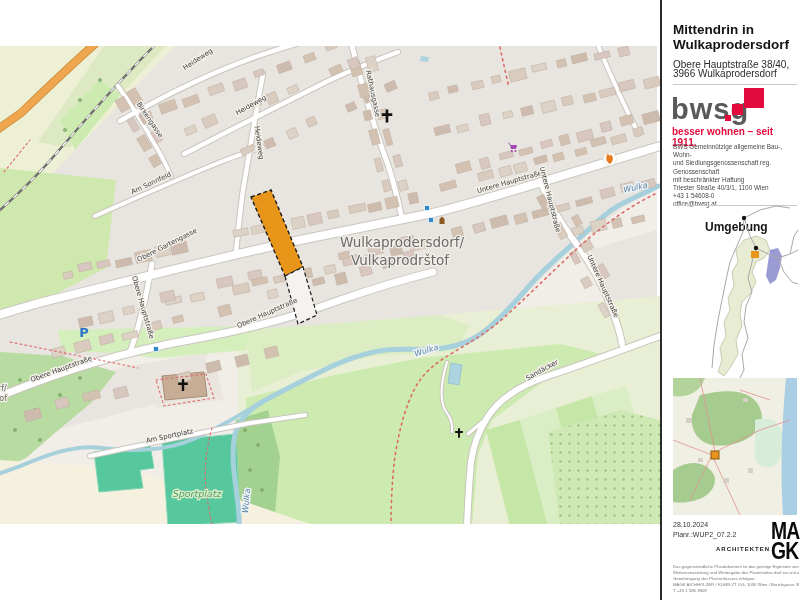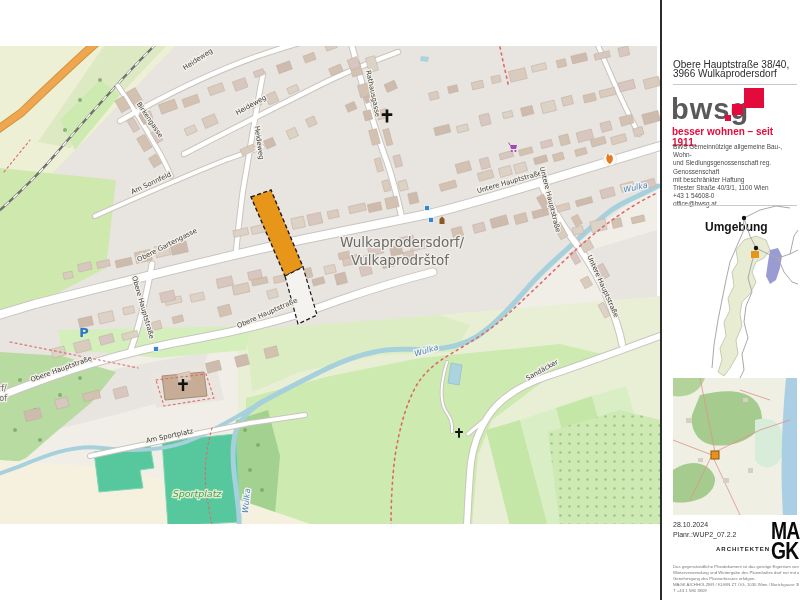--- a/index.html
+++ b/index.html
@@ -387,20 +387,24 @@
         <text x="-22" y="401" text-anchor="middle" font-size="8" fill="#6b6b6b" paint-order="stroke" stroke="#f1eee8" stroke-width="2.6" transform="rotate(0 -22 401)">Vulkaprodrštof</text>
         <text x="197" y="497" text-anchor="middle" font-size="9.5" fill="#4a9e68" paint-order="stroke" stroke="#ddeec8" stroke-width="2.6" transform="rotate(0 197 497)" font-style="italic">Sportplatz</text>
       </g>
 
     <rect x="0" y="0" width="660" height="46" fill="#ffffff"></rect>
     <rect x="0" y="524" width="660" height="76" fill="#ffffff"></rect>
   </svg>
 
   <div class="divider-v"></div>
 
+  <div class="title">
+    <span>Mittendrin in</span><br>
+    <span>Wulkaprodersdorf</span>
+  </div>
   <div class="addr">
     <span>Obere Hauptstraße 38/40,</span><br>
     <span>3966 Wulkaprodersdorf</span>
   </div>
   <div class="hr" style="top:84px"></div>
 
   <div class="bwsg-word">bwsg</div>
   <div class="bwsg-sq" style="left: 744px; top: 88px; width: 20px; height: 20px; background: rgb(227, 11, 60);" id="sq1"></div>
   <div class="bwsg-sq" style="left: 732px; top: 104px; width: 11px; height: 11px; background: rgb(227, 11, 60);" id="sq2"></div>
   <div class="bwsg-sq" style="left: 725px; top: 115px; width: 6px; height: 6px; background: rgb(227, 11, 60);" id="sq3"></div>

